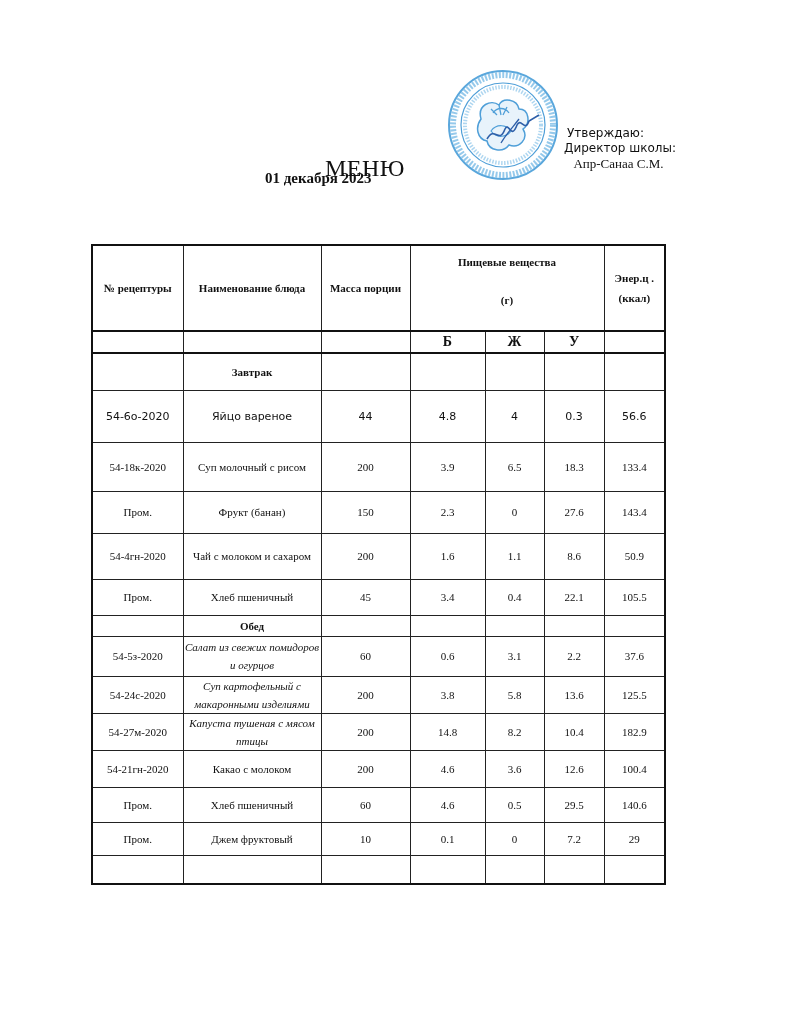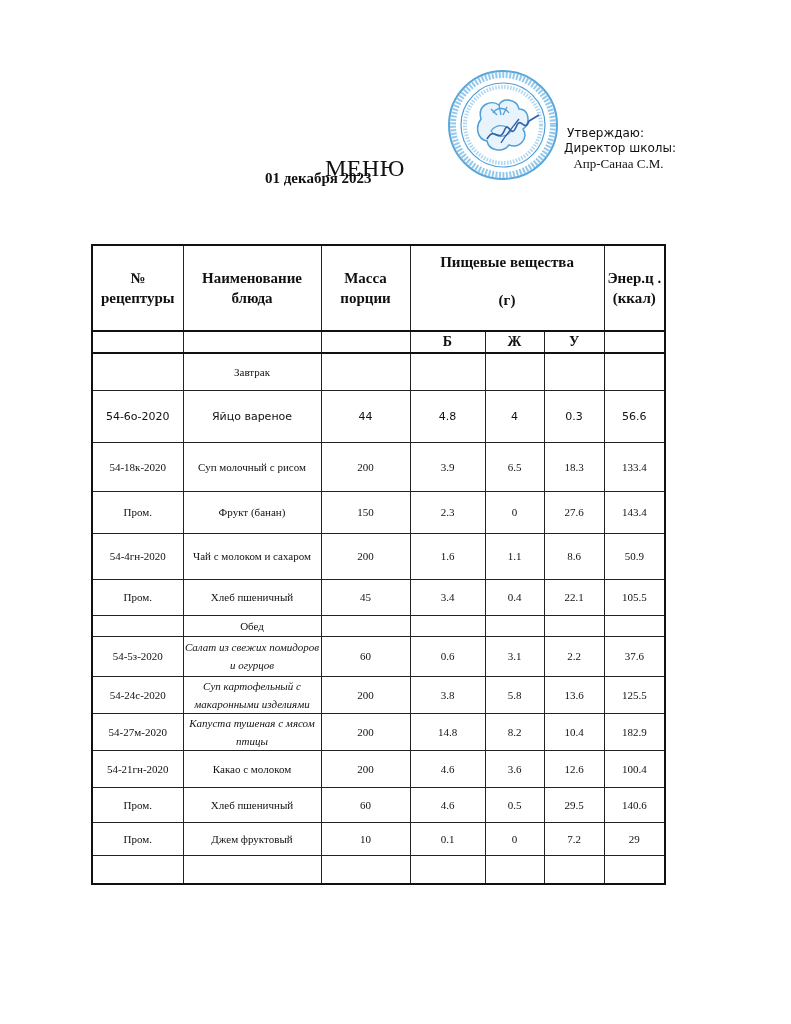--- a/index.html
+++ b/index.html
@@ -11,26 +11,26 @@
   .approval { position: absolute; left: 564px; top: 90px; font-family: "DejaVu Sans", sans-serif; font-size: 12px; line-height: 15px; color: #111; margin-top: 36px; }
   .approval .a1 { padding-left: 3px; }
   .approval .a3 { font-family: "Liberation Serif", serif; font-size: 13px; margin-left: -3px; text-align: center; }
 
   .title { position: absolute; left: 265px; top: 155px; width: 200px; text-align: center; font-weight: normal; font-size: 24px; letter-spacing: 0.5px; }
   .date { position: absolute; left: 265px; top: 170px; width: 200px; font-weight: bold; font-size: 15px; font-family: Liberation Serif, serif; }
 
   table.menu { position: absolute; left: 91px; top: 244px; border-collapse: collapse; table-layout: fixed; width: 573px; }
   table.menu td, table.menu th { border: 1px solid #222; padding: 0; text-align: center; vertical-align: middle; font-size: 11px; overflow: hidden; }
   table.menu { border: 2px solid #111; }
-  table.menu th { font-weight: bold; font-size: 15px; line-height: 20px; }
+  table.menu th { font-weight: bold; font-size: 11px; line-height: 20px; }
   table.menu tr.hdr th { border-bottom: 2px solid #111; }
   table.menu tr.sub td { border-bottom: 2px solid #111; font-weight: bold; font-size: 14px; }
   .hdr .nut-top { display: block; margin-top: -14px; }
   .hdr .nut-bot { display: block; margin-top: 18px; }
-  .sect { font-weight: normal; font-size: 11px; }
+  .sect { font-weight: bold; font-size: 11px; }
   .sans td { font-family: "DejaVu Sans", sans-serif; font-size: 11px; margin-left: 28px; }
   td.two-line { line-height: 18px; font-style: italic; }
 </style>
 </head>
 <body>
 
 <div class="stamp">
   <svg width="112" height="112" viewBox="0 0 112 112">
     <circle cx="56" cy="56" r="54" fill="none" stroke="#5aa7dc" stroke-width="2"></circle>
     <circle cx="56" cy="56" r="50" fill="none" stroke="#7bbbe6" stroke-width="6" stroke-dasharray="2 1.5" opacity="0.8"></circle>

